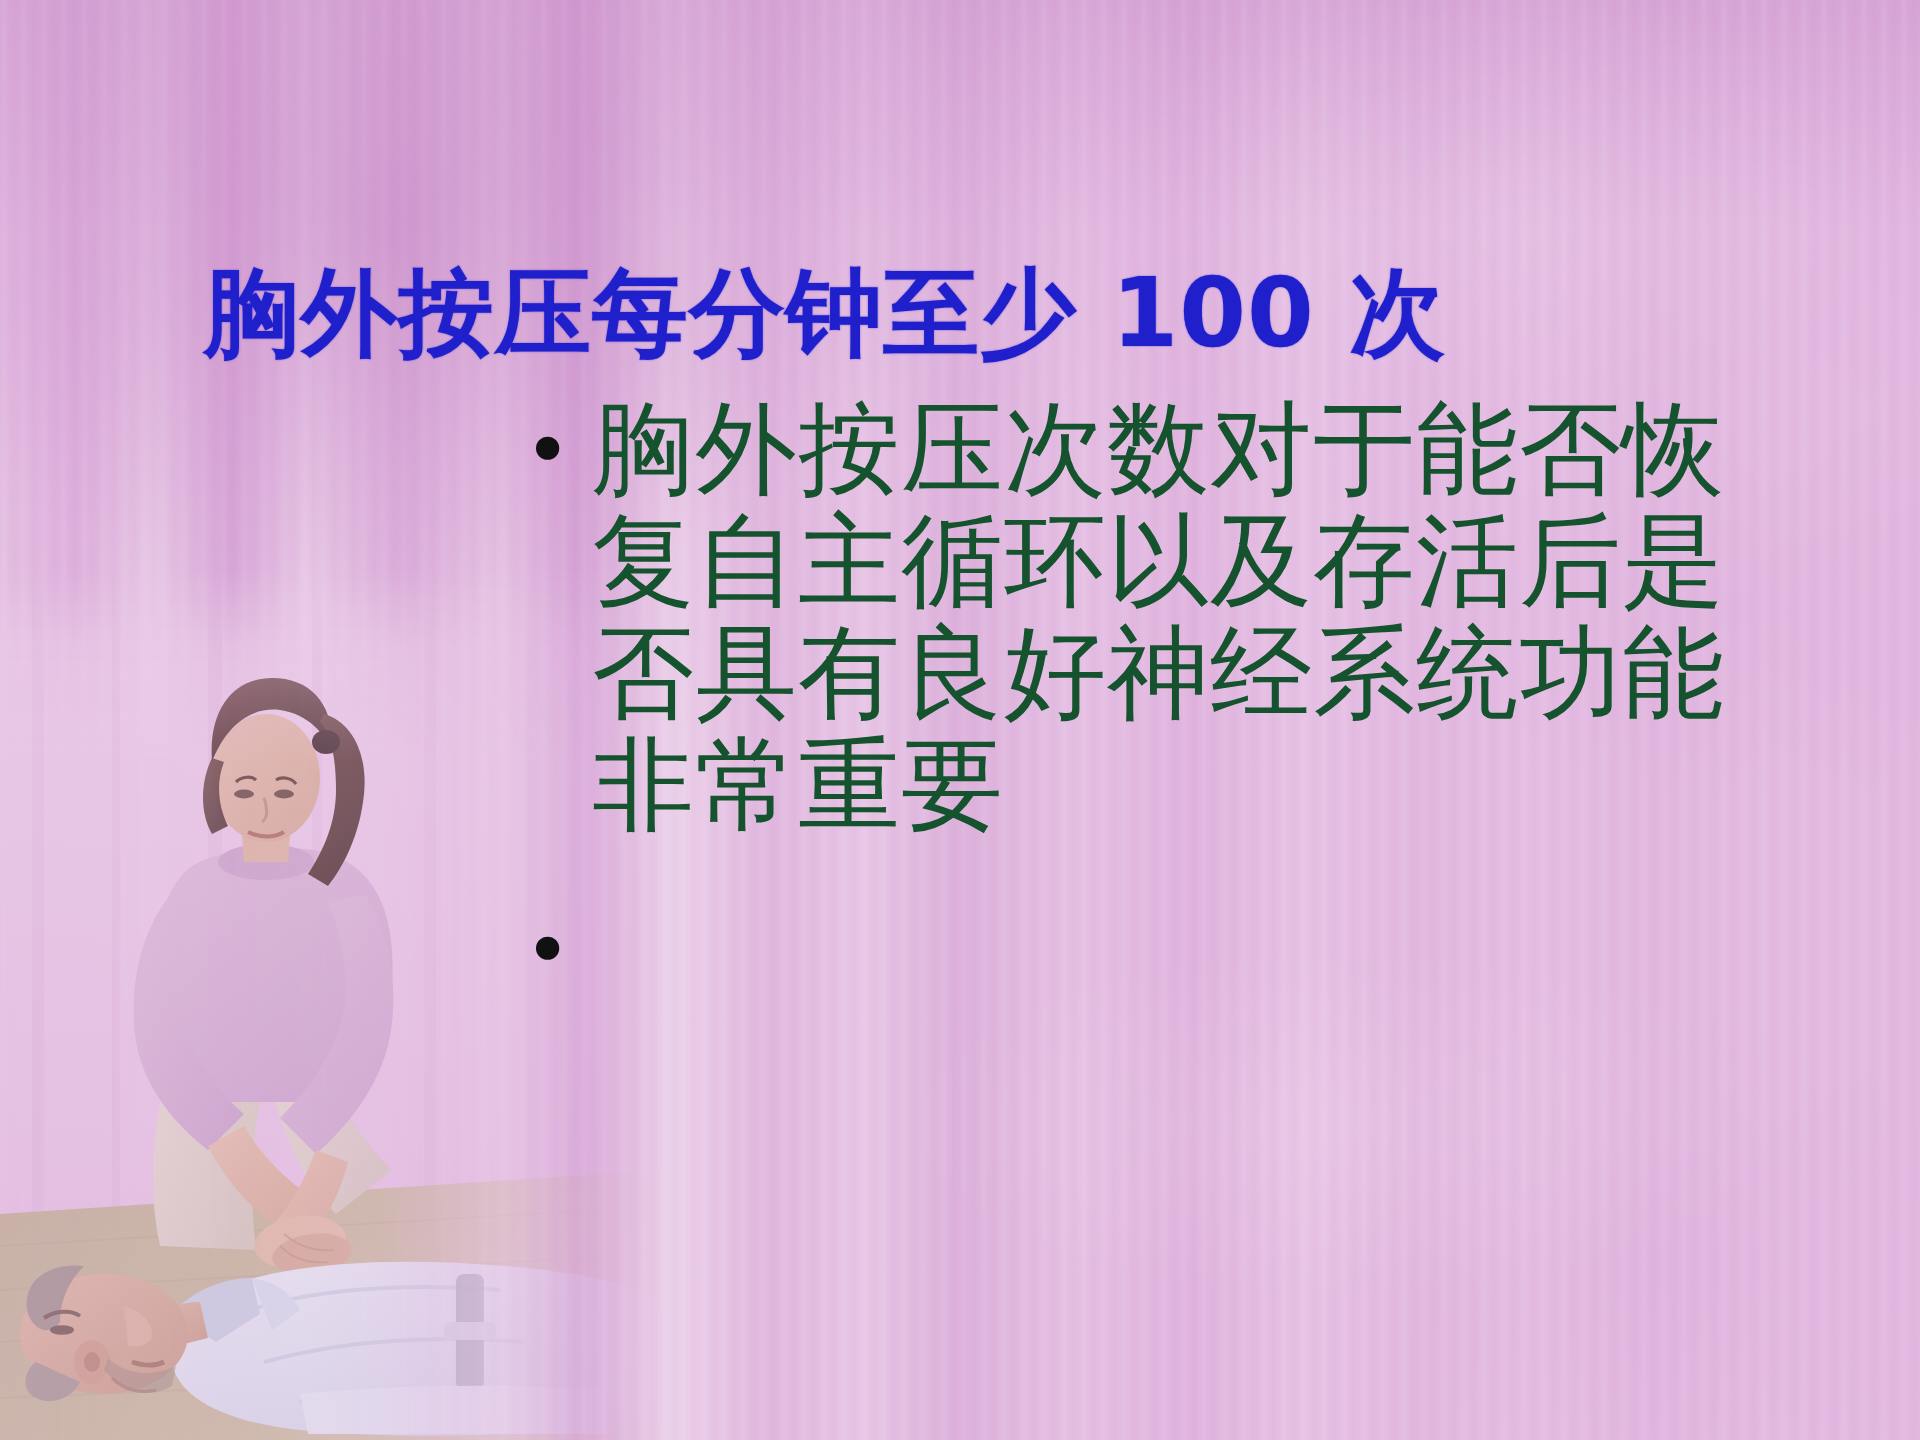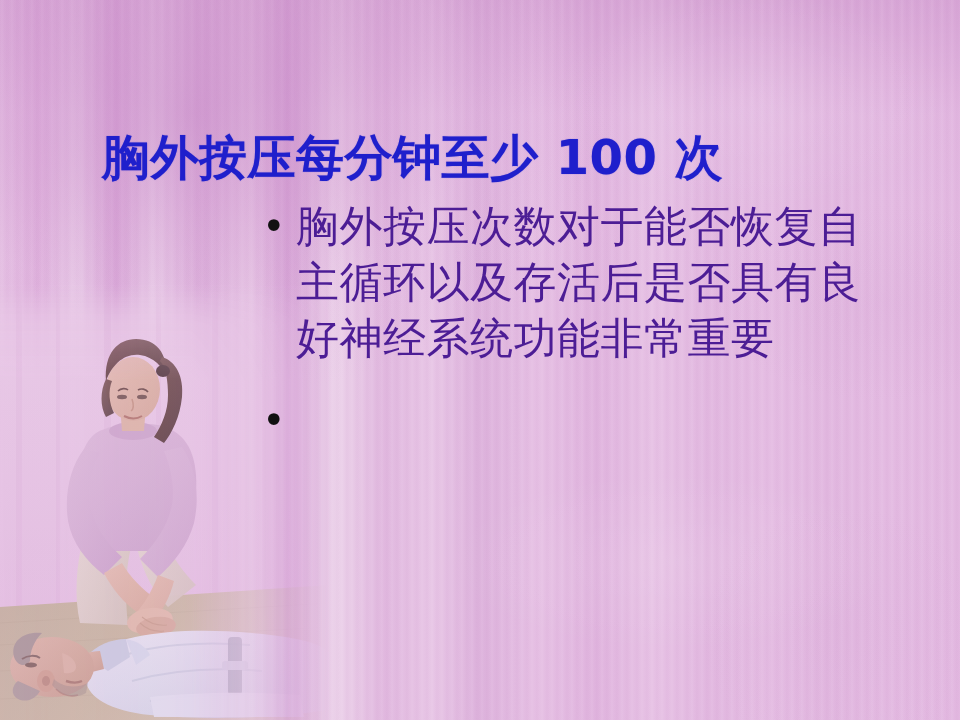--- a/index.html
+++ b/index.html
@@ -153,23 +153,23 @@
     flex: 0 0 auto;
     width: 34px;
     font-size: 40px;
     line-height: 56px;
     color: #111111;
     text-align: left;
     padding-left: 4px;
   }
   .bullet-text {
     flex: 1 1 auto;
-    font-size: 43px;
+    font-size: 51px;
     line-height: 56px;
-    color: #4c1d95;
+    color: #14532d;
     font-weight: 500;
     letter-spacing: 0.5px;
     word-break: break-all;
     max-width: 600px;
   }
 </style>
 </head>
 <body>
 
 <div id="slide">

